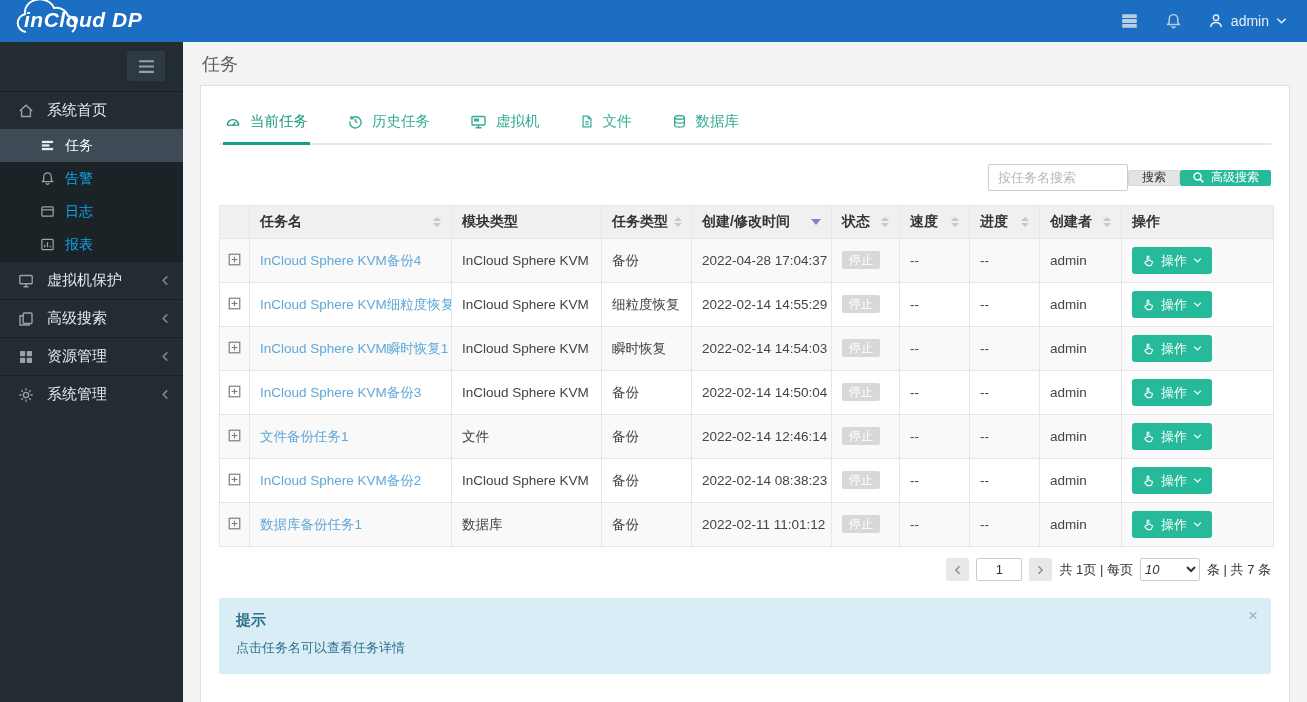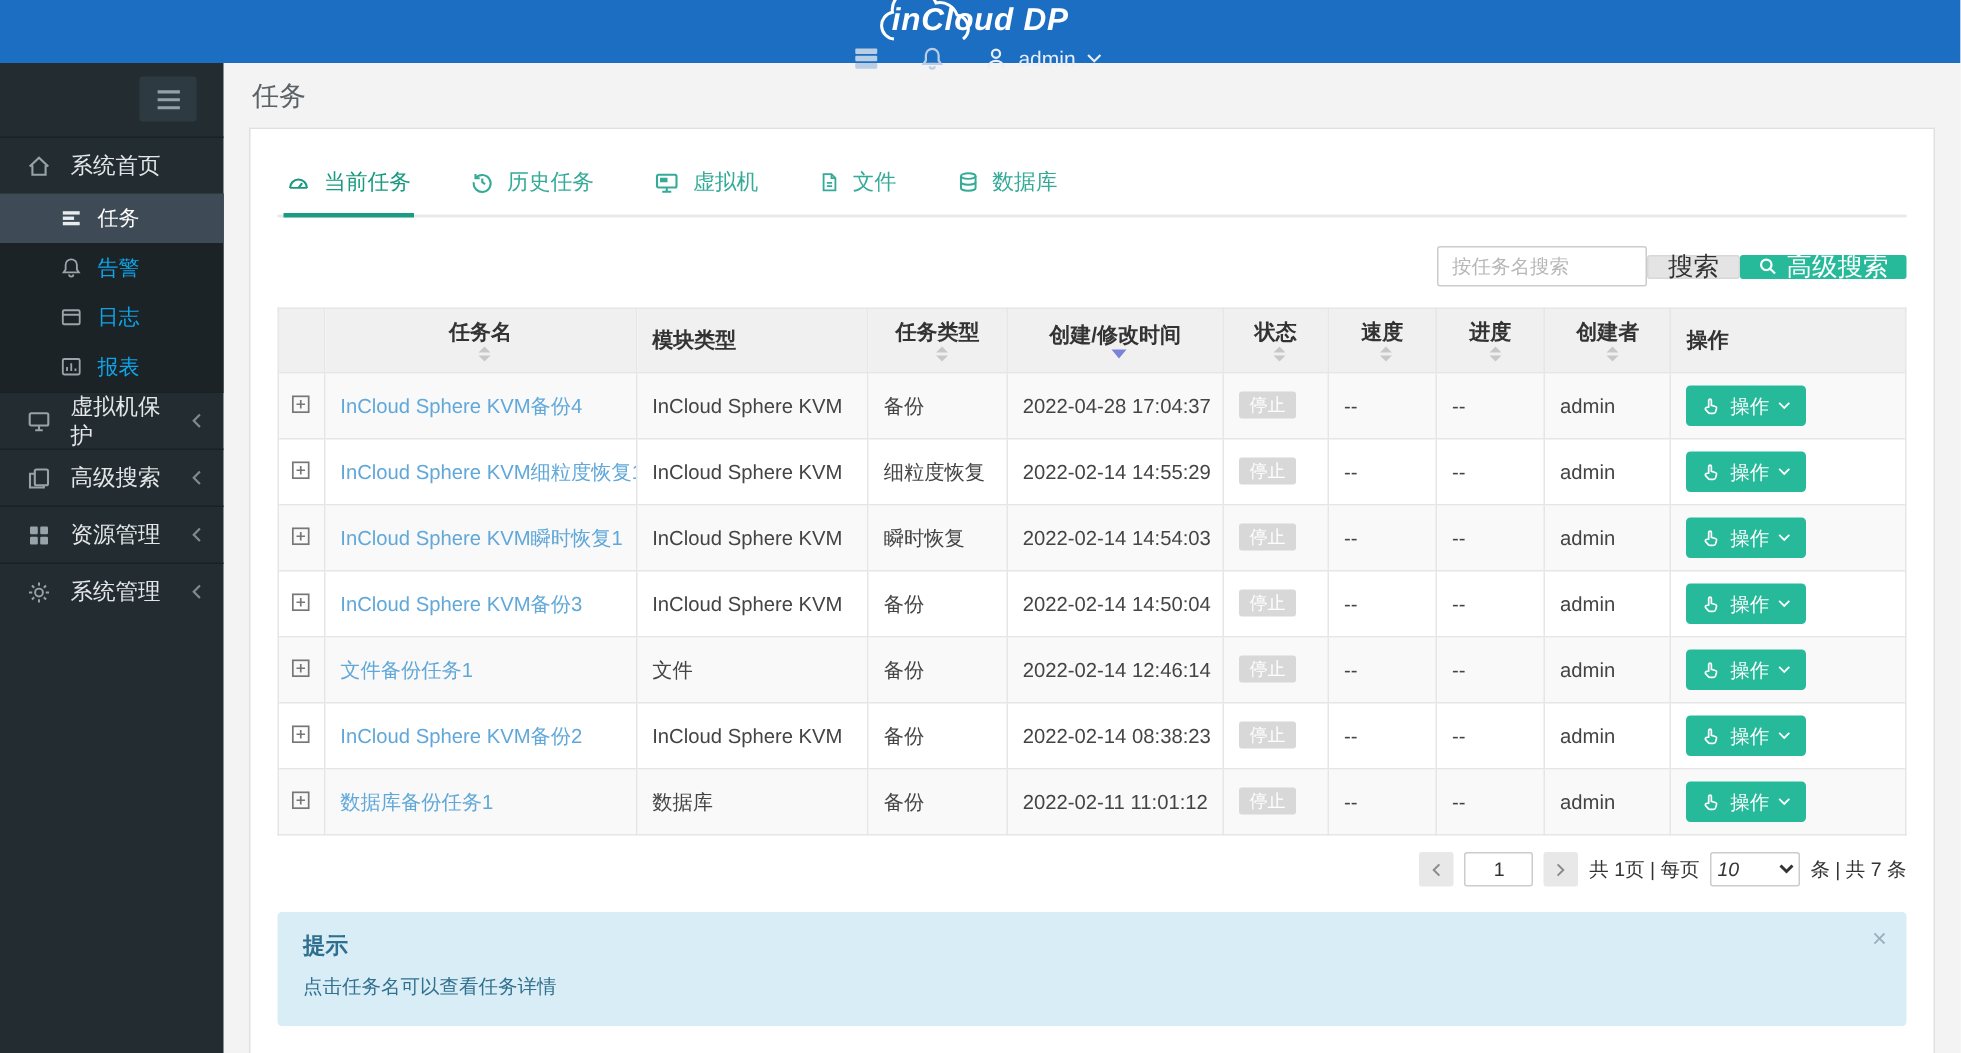--- a/index.html
+++ b/index.html
@@ -2,34 +2,34 @@
 <html><head>
 <meta charset="utf-8">
 <style>
   * { margin:0; padding:0; box-sizing:border-box; }
   html,body { width:1307px; height:702px; overflow:hidden;
     font-family:"Liberation Sans","DejaVu Sans",sans-serif; background:#f3f3f3; }
   svg { display:block; }
 
   
   .topbar { height:42px; background:#1b6ec2; display:flex; align-items:center;
-    justify-content:space-between; padding:0 14px 0 16px; position:relative; z-index:5;flex-direction:column; }
+    justify-content:space-between; padding:0 14px 0 16px; position:relative; z-index:5; }
   .logo { position:relative; color:#fff; font-size:21px; font-weight:bold;
     font-style:italic; letter-spacing:.5px; padding:2px 10px 4px 8px; cursor:pointer; }
   .logo svg { position:absolute; left:-4px; top:-7px; pointer-events:none; }
   .topbar-right { display:flex; align-items:center; gap:26px; padding-right:6px; }
   .tb-icon { color:#b9cde4; cursor:pointer; }
   .user-menu { display:flex; align-items:center; gap:7px; color:#e8eef7;
     font-size:14px; cursor:pointer; }
 
   
   .layout { display:flex; height:660px; }
 
   
-  .sidebar { width:149px; background:#232c31; flex:none; position:relative; z-index:4; color:#dfe3e5; }
+  .sidebar { width:183px; background:#232c31; flex:none; position:relative; z-index:4; color:#dfe3e5; }
   .sidebar-toggle { width:38px; height:30px; background:#2e3a41; border-radius:2px;
     margin:9px 18px 10px auto; display:flex; align-items:center; justify-content:center;
     color:#93a1a8; cursor:pointer; }
   .nav-item { height:38px; display:flex; align-items:center; gap:13px; padding:0 14px 0 18px;
     font-size:15px; color:#e3e7e9; border-top:1px solid #1a2124; cursor:pointer; position:relative; }
   .nav-item .nicon { color:#97a3a9; flex:none; }
   .nav-item .chev { margin-left:auto; color:#7f8b91; }
   .nav-item.active { background:#26b99a; color:#fff; }
   .nav-item.active .nicon, .nav-item.active .chev { color:#fff; }
   .nav-item.active::after { content:""; position:absolute; right:-9px; top:50%;
@@ -52,36 +52,36 @@
   .tab { display:flex; align-items:center; gap:9px; font-size:14.5px; color:#35ab97;
     padding:6px 2px 11px; border-bottom:3px solid transparent; margin-bottom:-2px; cursor:pointer; }
   .tab.active { color:#17997f; border-bottom-color:#1a9c84; }
   .tab .ticon { color:inherit; }
 
   
   .toolbar { display:flex; justify-content:flex-end; align-items:center; gap:0; margin:19px 0 14px; }
   .search-input { width:140px; height:27px; border:1px solid #ccc; border-radius:2px;
     padding:0 9px; font-size:13px; color:#555; font-family:inherit; }
   .search-input::placeholder { color:#b7b7b7; }
-  .btn { height:16px; border:none; border-radius:2px; font-size:17px; cursor:pointer;
+  .btn { height:16px; border:none; border-radius:2px; font-size:12px; cursor:pointer;
     font-family:inherit; display:inline-flex; align-items:center; gap:6px; }
   .btn-gray { background:#e4e4e4; color:#333; padding:0 13px; border:1px solid #d8d8d8; }
   .btn-teal { background:#26b99a; color:#fff; padding:0 12px; }
 
   
   table { width:100%; border-collapse:collapse; table-layout:fixed; }
   th, td { border:1px solid #e6e6e6; font-size:13.5px; color:#444; text-align:left;
     padding:8px 10px; overflow:hidden; white-space:nowrap; }
   th { background:#f0f0f0; font-weight:bold; color:#333; font-size:14px; padding:7px 10px; }
   tbody tr:nth-child(odd) td { background:#f9f9f9; }
   .col-expand { width:30px; } .col-name { width:202px; } .col-module { width:150px; }
   .col-type { width:90px; } .col-time { width:140px; } .col-status { width:68px; }
   .col-speed { width:70px; } .col-progress { width:70px; } .col-creator { width:82px; }
   .col-action { width:152px; }
-  .th-flex { display:flex; align-items:center; justify-content:space-between;flex-direction:column; }
+  .th-flex { display:flex; align-items:center; justify-content:space-between; }
   .sort-pair { display:inline-flex; flex-direction:column; gap:2px; margin-left:6px; }
   .sort-pair i { width:0; height:0; border-left:4px solid transparent; border-right:4px solid transparent; }
   .sort-pair .up { border-bottom:4px solid #c8c8c8; }
   .sort-pair .dn { border-top:4px solid #c8c8c8; }
   .sort-active { width:0; height:0; border-left:5px solid transparent; border-right:5px solid transparent;
     border-top:6px solid #7b82d8; margin-left:6px; }
   .task-link { color:#61a8d9; text-decoration:none; cursor:pointer; }
   .expand-icon { color:#777; cursor:pointer; display:inline-block; }
   .status-badge { background:#d8d8d8; color:#fff; font-size:12px; padding:2px 7px; border-radius:2px; }
   .action-btn { background:#26b99a; color:#fff; border:none; border-radius:3px; height:27px;

